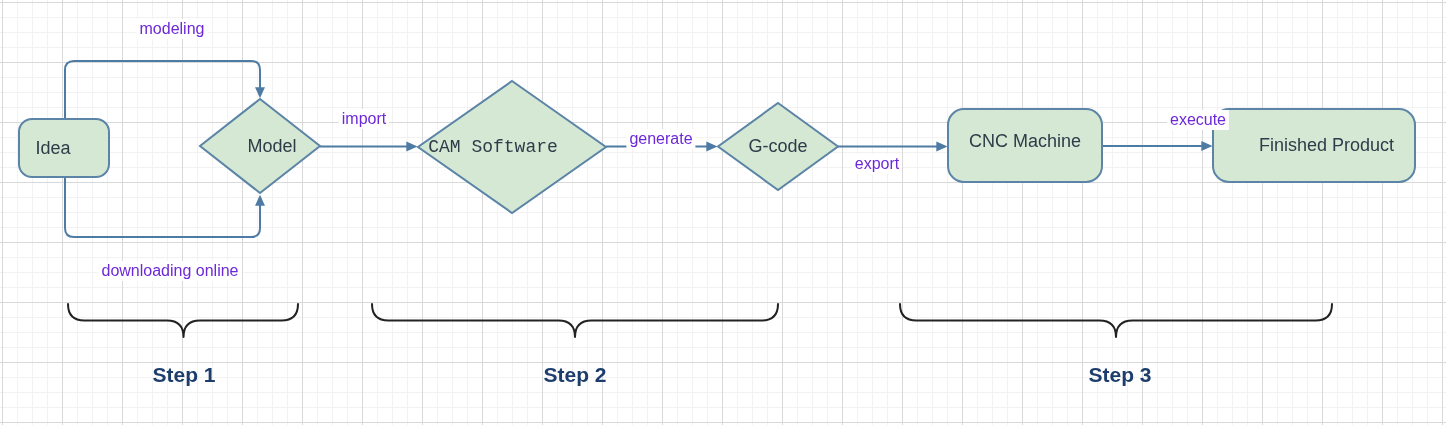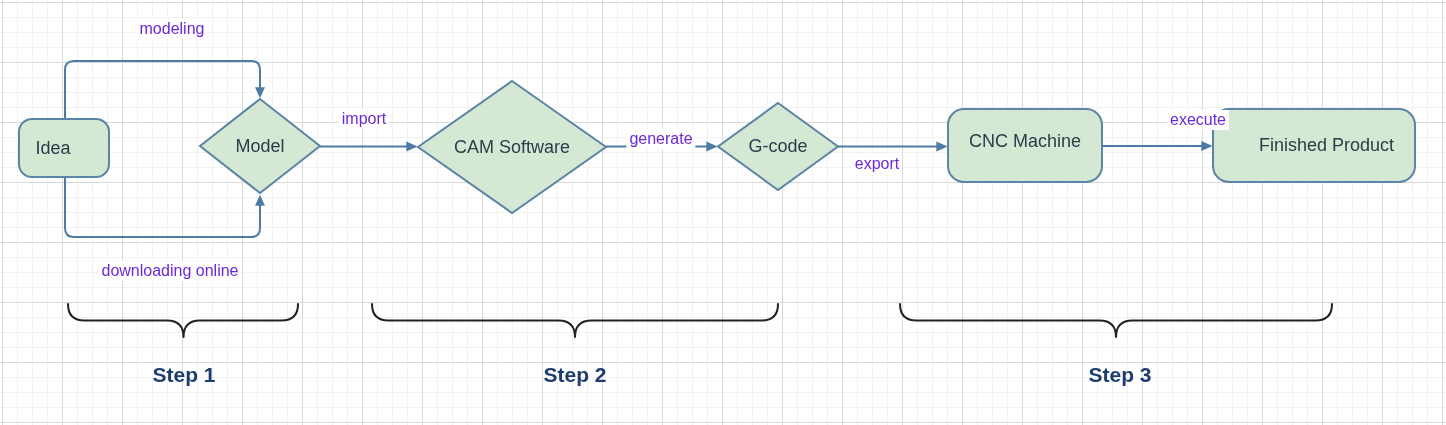--- a/index.html
+++ b/index.html
@@ -88,22 +88,22 @@
     <polygon class="node-shape" points="778,103 838,146.5 778,190 718,146.5"></polygon>
     <rect class="node-shape" x="948" y="109" width="154" height="73" rx="16" ry="16"></rect>
     <rect class="node-shape" x="1213" y="109" width="202" height="73" rx="16" ry="16"></rect>
 
     <path class="brace-line" d="M 68 304 Q 68 320.5 84.5 320.5 L 167 320.5 Q 183.5 320.5 183.5 337 Q 183.5 320.5 200 320.5 L 281.5 320.5 Q 298 320.5 298 304"></path>
     <path class="brace-line" d="M 372 304 Q 372 320.5 388.5 320.5 L 558.5 320.5 Q 575 320.5 575 337 Q 575 320.5 591.5 320.5 L 761.5 320.5 Q 778 320.5 778 304"></path>
     <path class="brace-line" d="M 900 304 Q 900 320.5 916.5 320.5 L 1099.5 320.5 Q 1116 320.5 1116 337 Q 1116 320.5 1132.5 320.5 L 1315.5 320.5 Q 1332 320.5 1332 304"></path>
   </svg>
 
   <div class="node-label" style="left:19px;   top:119px; width:68px;  height:58px;">Idea</div>
-  <div class="node-label" style="left:200px;  top:99px;  width:120px; height:94px;">Model</div>
-  <div class="node-label" style="left:418px;  top:81px;  width:188px; height:132px;">CAM Software</div>
+  <div class="node-label" style="left:212px;  top:99px;  width:120px; height:94px;">Model</div>
+  <div class="node-label" style="left:399px;  top:81px;  width:188px; height:132px;font-family:Liberation Mono, monospace;">CAM Software</div>
   <div class="node-label" style="left:718px;  top:103px; width:120px; height:87px;">G-code</div>
   <div class="node-label" style="left:948px;  top:109px; width:154px; height:65px;">CNC Machine</div>
   <div class="node-label" style="left:1213px; top:109px; width:227px; height:73px;">Finished Product</div>
 
   <div class="edge-label" style="left:172px;  top:29px;">modeling</div>
   <div class="edge-label" style="left:170px;  top:271px;">downloading online</div>
   <div class="edge-label" style="left:364px;  top:119px;">import</div>
   <div class="edge-label" style="left:661px;  top:119px;margin-top:20px;">generate</div>
   <div class="edge-label" style="left:877px;  top:120px;margin-top:44px;">export</div>
   <div class="edge-label" style="left:1156px; top:120px;margin-left:42px;">execute</div>

